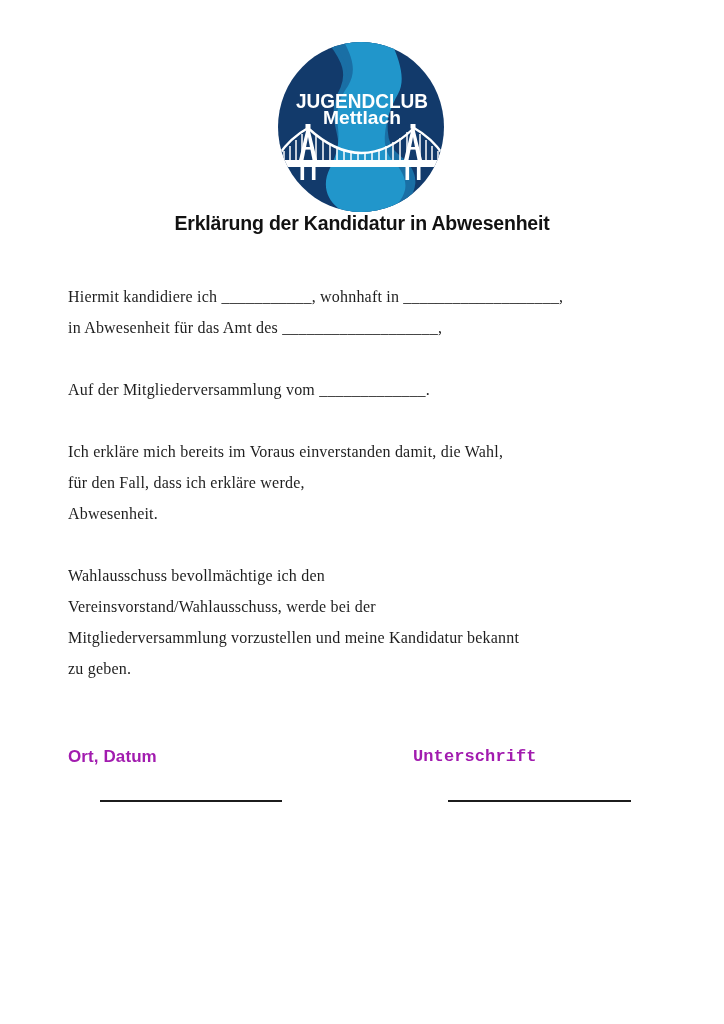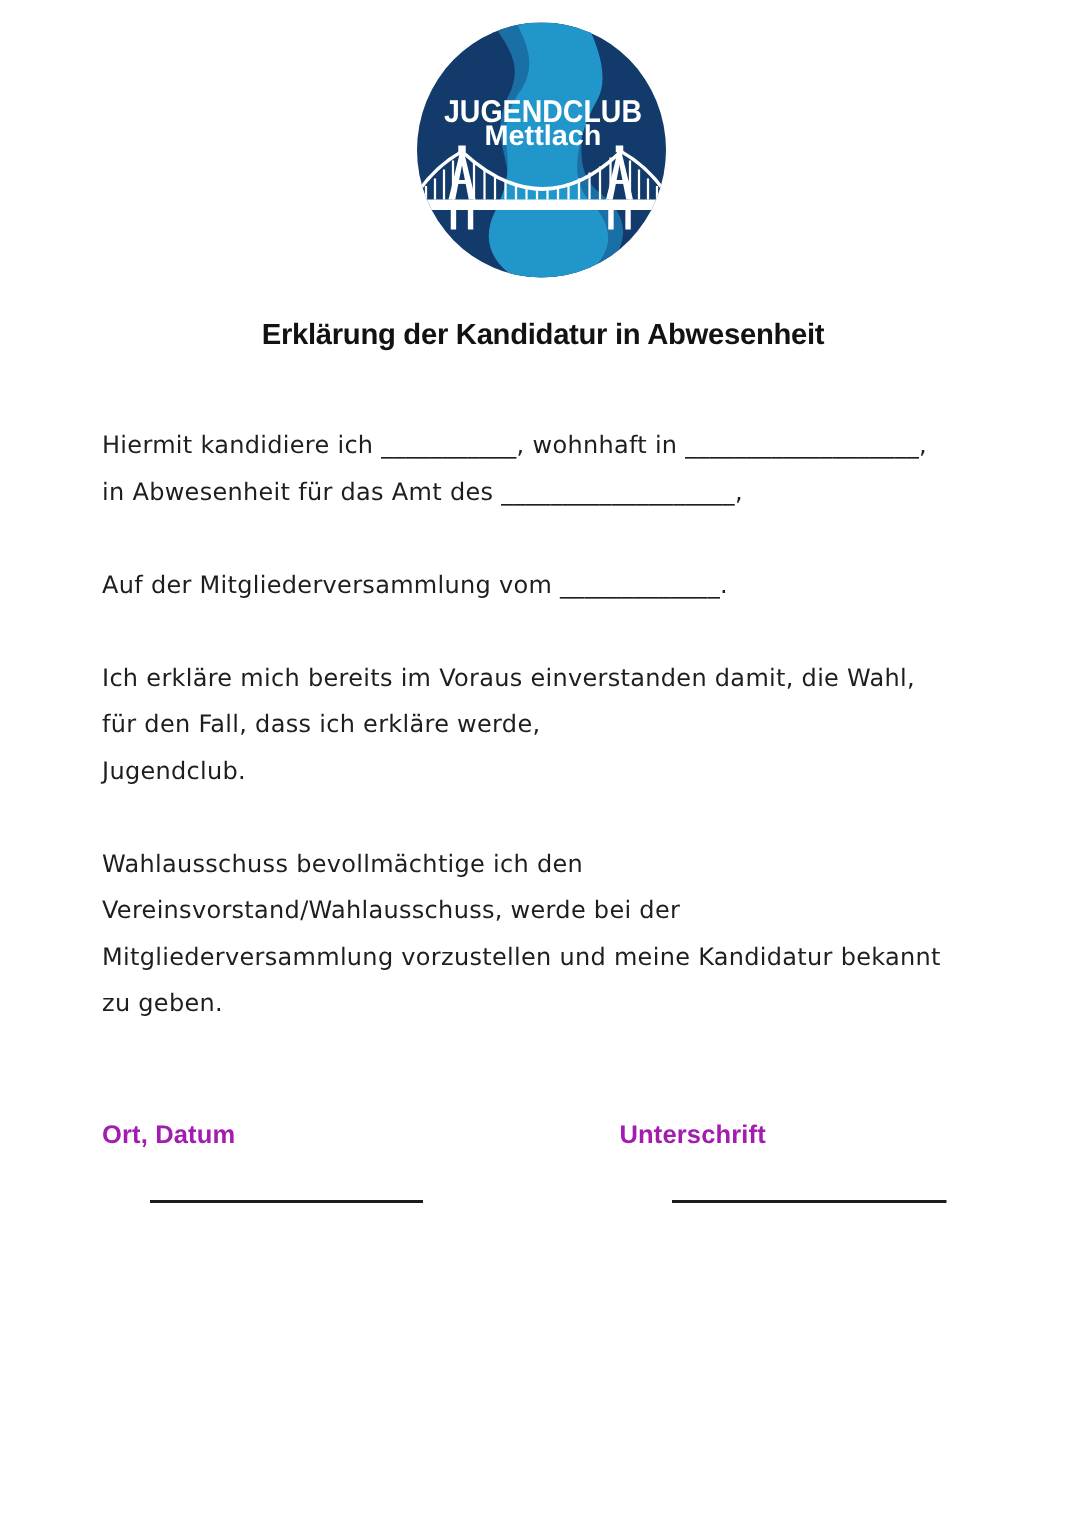--- a/index.html
+++ b/index.html
@@ -1,43 +1,43 @@
 <!DOCTYPE html>
 <html><head>
 <meta charset="utf-8">
 <style>
   html,body{margin:0;padding:0;}
   body{
     width:724px;height:1024px;background:#ffffff;position:relative;
     font-family:"DejaVu Sans", sans-serif;color:#1e1e1e;overflow:hidden;
   }
   .logo{
-    position:absolute;left:278px;top:15px;width:166px;height:170px;
+    position:absolute;left:278px;top:42px;width:166px;height:170px;
   }
   .doc-title{
     position:absolute;left:0;top:212px;width:724px;text-align:center;
     font-family:"Liberation Sans", sans-serif;font-weight:bold;
     font-size:19.5px;letter-spacing:-0.2px;color:#121212;
   }
   .content{
     position:absolute;left:68px;top:281px;width:600px;
     font-size:16px;line-height:31px;letter-spacing:0.2px;color:#1e1e1e;
   }
-  .content p{margin:0 0 31px 0;padding:0;}
+  .content p{margin:0 0 31px 0;padding:0;font-family:Liberation Serif, serif;}
   .content p:last-child{margin-bottom:0;}
   .sig-section{
     position:absolute;left:68px;top:747px;width:596px;height:80px;
     font-family:"Liberation Sans", sans-serif;
   }
   .sig-label{
     position:absolute;top:0;font-size:17px;font-weight:600;color:#a21caf;
     letter-spacing:0.1px;
   }
   .sig-label.left{left:0;}
-  .sig-label.right{left:345px;}
+  .sig-label.right{left:345px;font-family:Liberation Mono, monospace;}
   .sig-line{
     position:absolute;top:53px;height:0;border-top:2px solid #1c1c1c;
   }
   .sig-line.left{left:32px;width:182px;}
   .sig-line.right{left:380px;width:183px;}
 </style>
 </head>
 <body>
 
 <div class="logo">
@@ -128,21 +128,21 @@
 <div class="content">
   <p>
     <span>Hiermit kandidiere ich ___________, wohnhaft in ___________________,</span><br>
     <span>in Abwesenheit für das Amt des ___________________,</span><br>
     <br>
     <span>Auf der Mitgliederversammlung vom _____________.</span>
   </p>
   <p>
     <span>Ich erkläre mich bereits im Voraus einverstanden damit, die Wahl,</span><br>
     <span>für den Fall, dass ich erkläre werde,</span><br>
-    <span>Jugendclub.</span>
+    <span>Abwesenheit.</span>
   </p>
   <p>
     <span>Wahlausschuss bevollmächtige ich den</span><br>
     <span>Vereinsvorstand/Wahlausschuss, werde bei der</span><br>
     <span>Mitgliederversammlung vorzustellen und meine Kandidatur bekannt</span><br>
     <span>zu geben.</span>
   </p>
 </div>
 
 <div class="sig-section">

